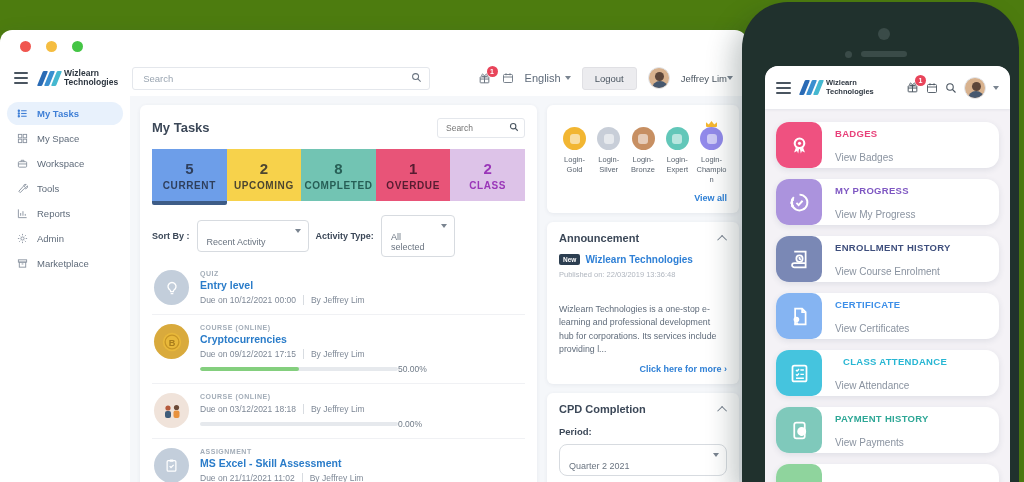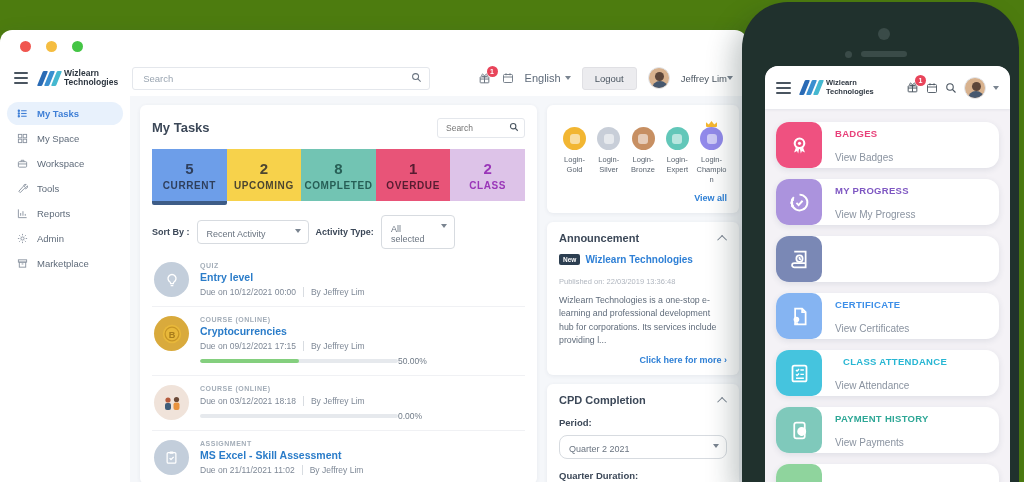--- a/index.html
+++ b/index.html
@@ -65,21 +65,21 @@
   .mini-search svg { position:absolute; right:6px; top:4.5px; color:#4a5560; }
   .stats { display:flex; margin-top:11px; }
   .stat { flex:1; height:52px; display:flex; flex-direction:column; align-items:center; justify-content:center;
           gap:3px; cursor:pointer; position:relative; }
   .stat .num { font-size:15px; font-weight:bold; }
   .stat .lbl { font-size:10px; font-weight:bold; letter-spacing:.6px; }
   .stat .active-bar { position:absolute; left:0; right:0; bottom:-4px; height:4px; background:#3d5c87; border-radius:0 0 2px 2px; }
   .sort-row { display:flex; align-items:center; gap:7px; margin:14px 0 4px; }
   .sort-lbl { font-size:9px; font-weight:bold; color:#3c4858; }
   .select { position:relative; border:1px solid #d7dbe0; border-radius:4px; background:#fff;
-            font-size:9px; color:#6a7480; padding:8px 20px 4px 9px; cursor:pointer; }
+            font-size:9px; color:#6a7480; padding:16px 20px 4px 9px; cursor:pointer; }
   .select::after { content:""; position:absolute; right:7px; top:8px; width:0; height:0;
                    border-left:3.5px solid transparent; border-right:3.5px solid transparent; border-top:4px solid #7a8490; }
   .task-row { display:flex; gap:11px; padding:9px 2px; border-top:1px solid #f0f1f4; }
   .task-row:first-child { border-top:none; }
   .task-icon { width:35px; height:35px; border-radius:50%; background:#c3cedb; flex:none;
                display:flex; align-items:center; justify-content:center; color:#fff; overflow:hidden; }
   .task-icon.gold { background:#d9aa3c; }
   .task-icon.people { background:#f0e3da; }
   .task-cat { font-size:7px; font-weight:bold; letter-spacing:.5px; color:#a3adb8; }
   .task-title { font-size:10.5px; font-weight:bold; color:#2a7cc9; margin-top:2px; cursor:pointer; }
@@ -102,22 +102,22 @@
   .medal { width:23px; height:23px; border-radius:50%; position:relative; }
   .medal i { position:absolute; left:6.5px; top:6.5px; width:10px; height:10px; border-radius:3px; opacity:.55; background:#fff; }
   .medal .crown { position:absolute; left:6px; top:-6px; width:11px; height:6px; background:#f5b731; opacity:1; border-radius:1px;
                   clip-path:polygon(0 100%,0 20%,25% 60%,50% 0,75% 60%,100% 20%,100% 100%); }
   .badge-lbl { font-size:7.5px; color:#5a6470; text-align:center; line-height:1.3; word-break:break-word; }
   .view-all { text-align:right; font-size:9px; font-weight:bold; color:#2f80d6; margin-top:9px; cursor:pointer; }
 
   .ann-line { display:flex; align-items:center; gap:5px; margin-top:10px; }
   .new-badge { background:#2c3e50; color:#fff; font-size:6.5px; font-weight:bold; padding:2px 4px; border-radius:2px; }
   .ann-link { font-size:10px; font-weight:bold; color:#2f80d6; cursor:pointer; }
-  .ann-pub { font-size:7.5px; color:#b0b6bf; margin-top:12px; }
-  .ann-body { font-size:8.8px; color:#5f6b7a; line-height:1.5; margin-top:8px; }
+  .ann-pub { font-size:7.5px; color:#b0b6bf; margin-top:5px; }
+  .ann-body { font-size:8.8px; color:#5f6b7a; line-height:1.5; margin-top:24px; }
   .ann-more { text-align:right; font-size:9px; font-weight:bold; color:#2f80d6; margin-top:8px; cursor:pointer; }
 
   .cpd-lbl { font-size:9.5px; font-weight:bold; color:#3c4858; margin-top:11px; }
   .cpd-select { margin-top:7px; width:100%;border-radius:8px; }
 
   
   .phone { position:absolute; left:742px; top:2px; width:277px; height:480px; background:#20312d;
            border-radius:46px 46px 0 0; box-shadow:-10px 12px 26px rgba(20,40,40,.25); }
   .cam-dot { position:absolute; left:136px; top:26px; width:12px; height:12px; border-radius:50%; background:#3a4b48; }
   .speaker { position:absolute; left:119px; top:49px; width:46px; height:6px; border-radius:3px; background:#3a4b48; }
@@ -552,20 +552,24 @@
         </div>
 
         <div class="m-card">
           <span class="m-icon" style="background: rgb(122, 136, 181);">
             <svg width="21" height="21" viewBox="0 0 24 24" fill="none" stroke="#fff" stroke-width="2">
                 <path d="M6 3h13v18H6a2.5 2.5 0 0 1 0-5h13"></path>
                 <circle cx="12" cy="11" r="3.6"></circle>
                 <path d="M12 9v2.2l1.6 1"></path>
               </svg>
           </span>
+          <span class="m-text">
+            <div class="m-title" style="color: rgb(63, 79, 125);">ENROLLMENT HISTORY</div>
+            <div class="m-sub">View Course Enrolment</div>
+          </span>
         </div>
 
         <div class="m-card">
           <span class="m-icon" style="background: rgb(133, 180, 242);">
             <svg width="21" height="21" viewBox="0 0 24 24" fill="none" stroke="#fff" stroke-width="2">
                 <path d="M7 3h8l4 4v14H7z"></path>
                 <path d="M15 3v4h4"></path>
                 <circle cx="8.5" cy="15.5" r="3.2" fill="#fff" stroke="none"></circle>
                 <circle cx="8.5" cy="15.5" r="1.3" fill="none" stroke="currentColor" stroke-width="1.4"></circle>
                 <path d="M7 18.5l-1 3 2.5-1.2L11 21.5l-1-3" fill="#fff" stroke="none"></path>

